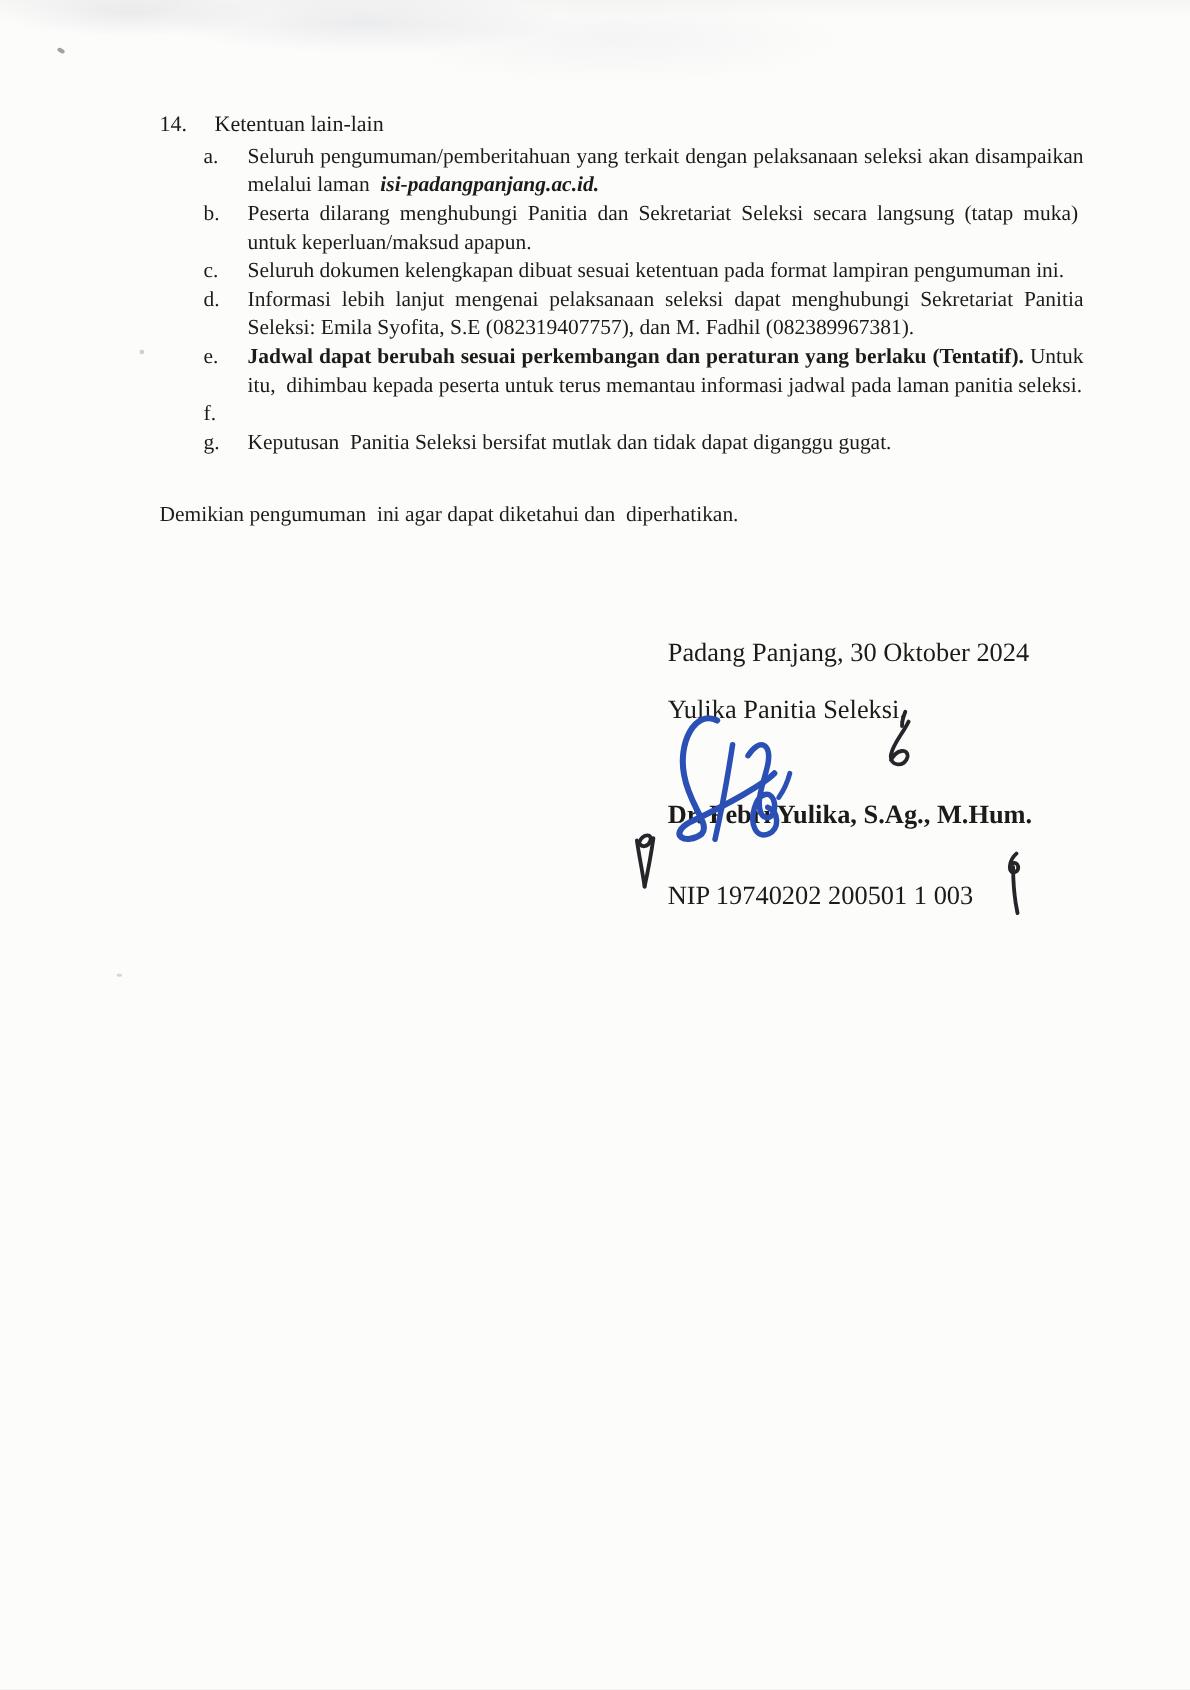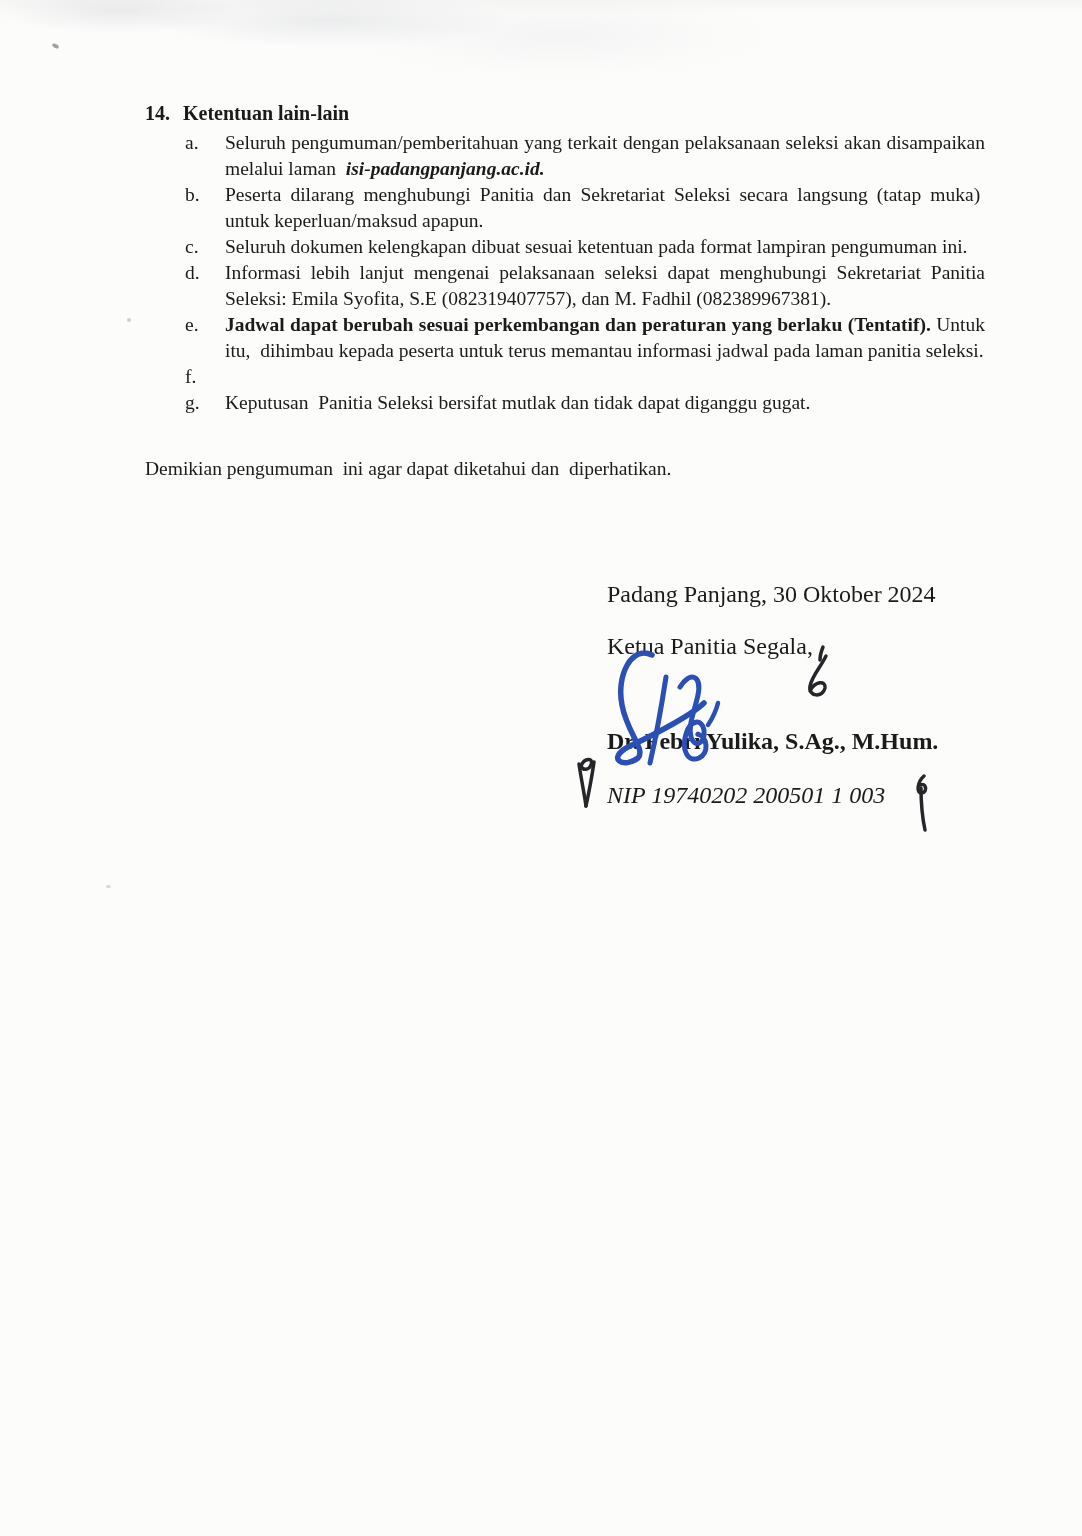--- a/index.html
+++ b/index.html
@@ -22,35 +22,35 @@
       #fcfcfb;
   }
   .content {
     position: absolute;
     left: 145px;
     top: 100px;
     width: 845px;
     font-size: 19.5px;
     line-height: 26px;
   }
-  .heading { display: flex; font-weight: bold; font-size: 20px; }
+  .heading { display: flex; font-weight: normal; font-size: 20px; gap: 12px; }
   .heading .num { width: 38px; flex: 0 0 38px; }
   .items { margin-top: 4px; }
   .item-row { display: flex; }
   .item-letter { flex: 0 0 40px; width: 40px; margin-left: 40px; }
   .item-text { width: 760px; text-align: justify; }
   .seg-normal { font-weight: normal; }
   .seg-bold { font-weight: bold; }
   .seg-bold-italic { font-weight: bold; font-style: italic; }
   .closing { margin-top: 40px; }
   .sig-line { position: absolute; left: 607px; font-size: 24px; line-height: 26px; white-space: nowrap; }
   .sig-place-date { top: 581px; }
   .sig-role { top: 633px; }
   .sig-name { top: 728px; font-weight: bold; }
-  .sig-nip { top: 782px; font-style: italic; }
+  .sig-nip { top: 802px; }
   .overlay { position: absolute; pointer-events: none; }
   .speck { position: absolute; border-radius: 50%; }
   .speck-1 { left: 52px; top: 44px; width: 7px; height: 4px; background: #8a8a90; transform: rotate(28deg); opacity: .8; }
   .speck-2 { left: 127px; top: 318px; width: 4px; height: 4px; background: #b9b9bd; opacity: .7; }
   .speck-3 { left: 106px; top: 885px; width: 5px; height: 3px; background: #c7c7cb; opacity: .7; }
 </style>
 </head>
 <body>
 
 <div class="page">
@@ -98,21 +98,21 @@
   <div class="item-row">
     <span class="item-letter">g.</span>
     <span class="item-text"><span class="seg-normal">Keputusan&nbsp; Panitia Seleksi bersifat mutlak dan tidak dapat diganggu gugat.</span></span>
   </div>
 </div>
 
     <div class="closing">Demikian pengumuman&nbsp; ini agar dapat diketahui dan&nbsp; diperhatikan.</div>
   </div>
 
   <div class="sig-line sig-place-date">Padang Panjang, 30 Oktober 2024</div>
-  <div class="sig-line sig-role">Ketua Panitia Segala,</div>
+  <div class="sig-line sig-role">Yulika Panitia Seleksi,</div>
   <div class="sig-line sig-name">Dr. Febri Yulika, S.Ag., M.Hum.</div>
   <div class="sig-line sig-nip">NIP 19740202 200501 1 003</div>
 
   <svg class="overlay" style="left:598px; top:641px;" width="176" height="144" viewBox="0 0 176 144">
     <g fill="none" stroke="#2b50b5" stroke-linecap="round" stroke-linejoin="round">
       <path stroke-width="5.5" d="M54 14 C 34 4, 18 34, 24 64 C 29 92, 48 108, 40 117 C 26 128, 8 118, 30 106 C 64 90, 96 72, 106 62"></path>
       <path stroke-width="5" d="M82 46 C 92 30, 104 34, 100 54 C 96 72, 90 84, 93 96 C 96 107, 108 103, 106 89 C 104 77, 92 79, 88 93 C 83 109, 90 122, 101 117 C 111 112, 110 97, 100 93"></path>
       <path stroke-width="5" d="M68 36 C 64 62, 58 96, 52 122"></path>
       <path stroke-width="4.5" d="M120 62 C 118 70, 114 78, 110 84"></path>
     </g>

